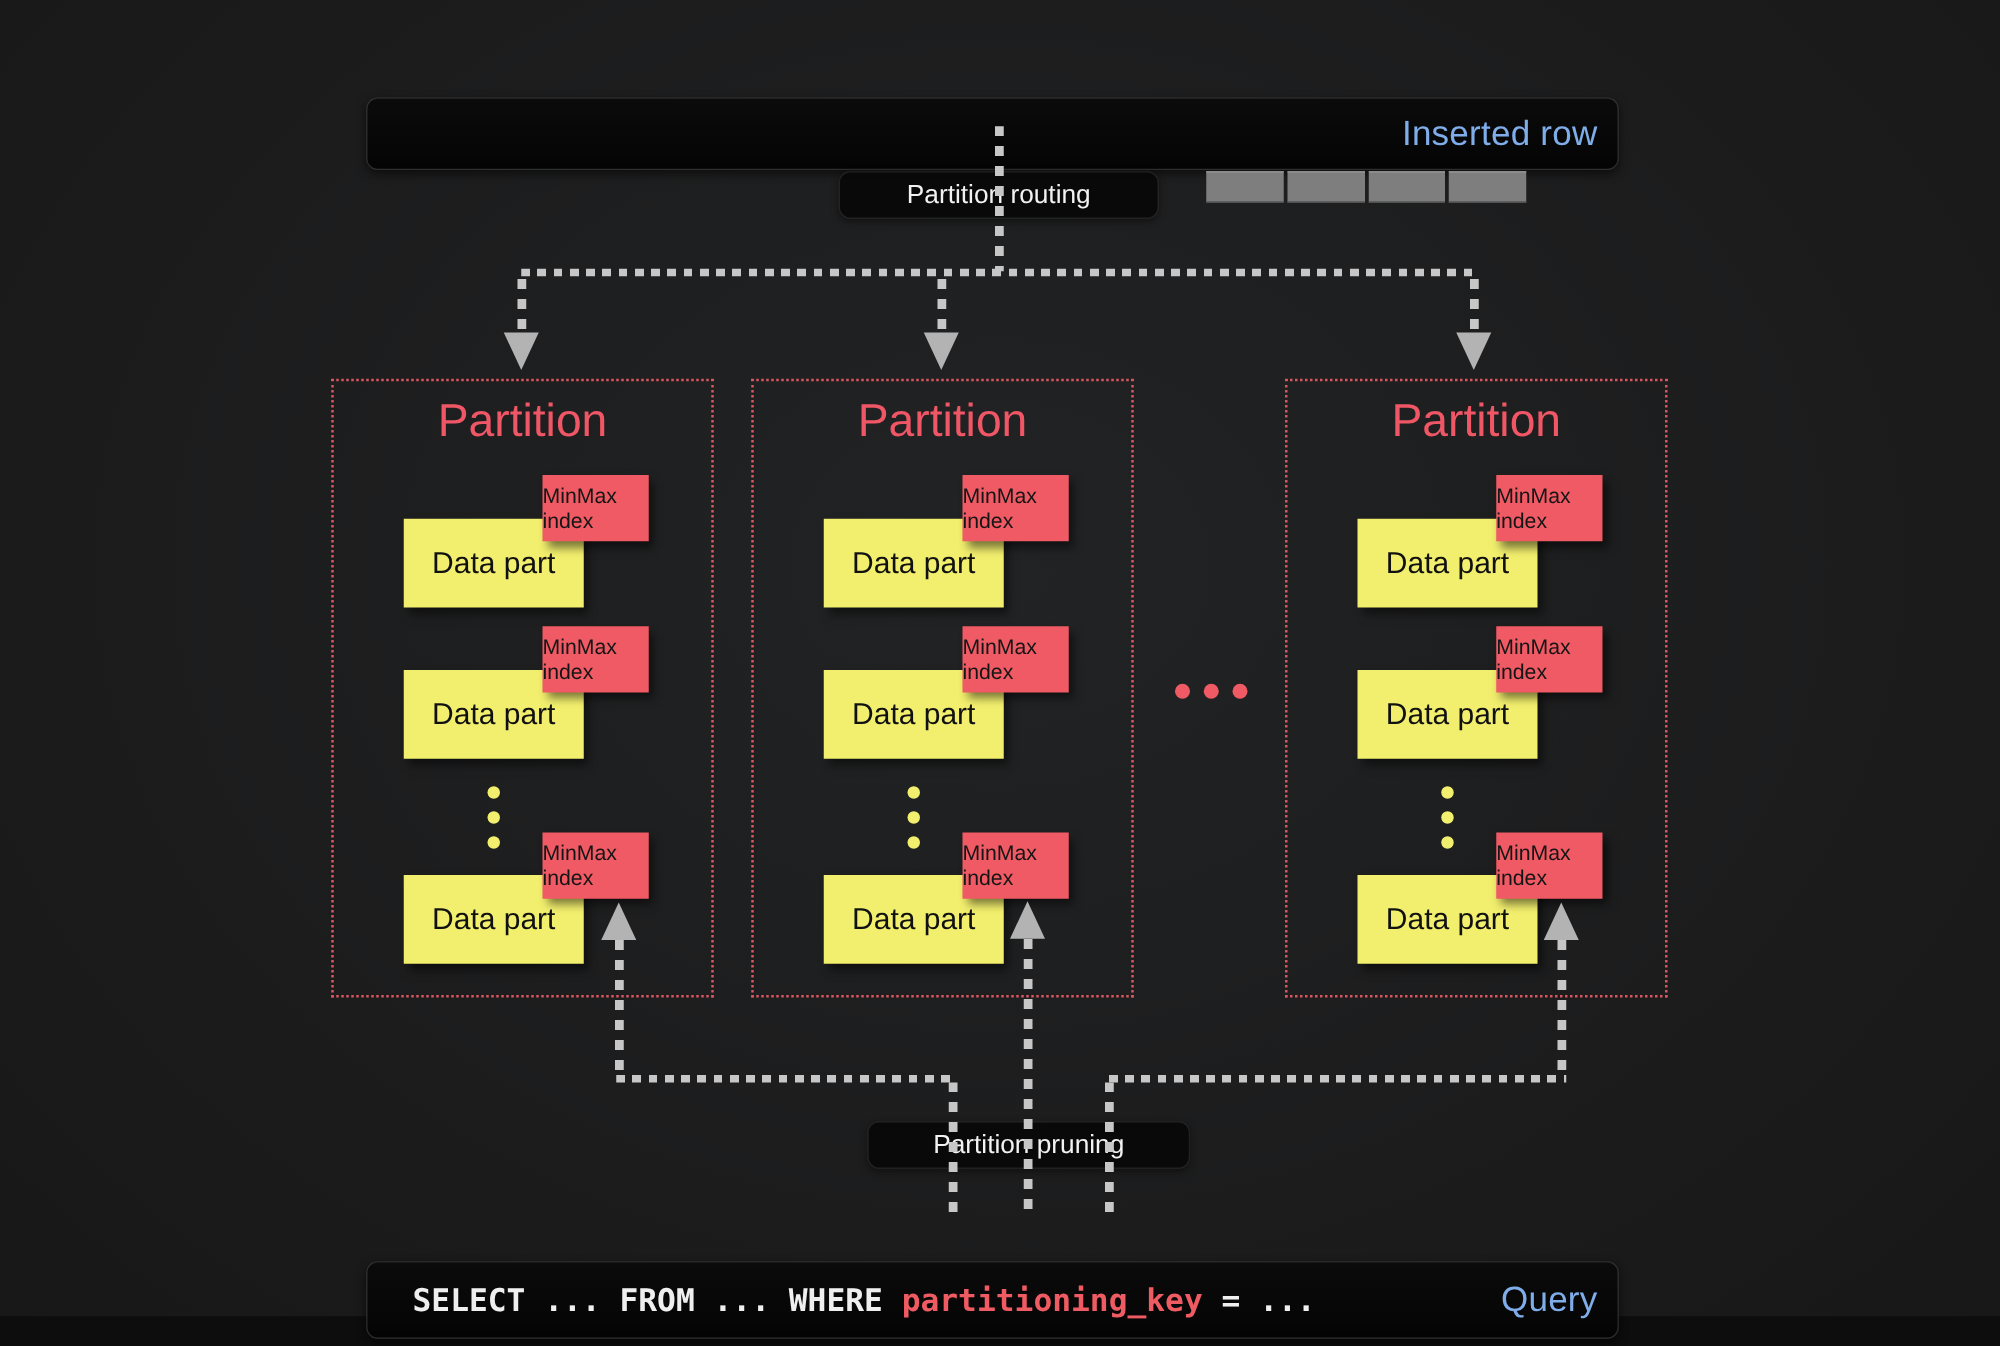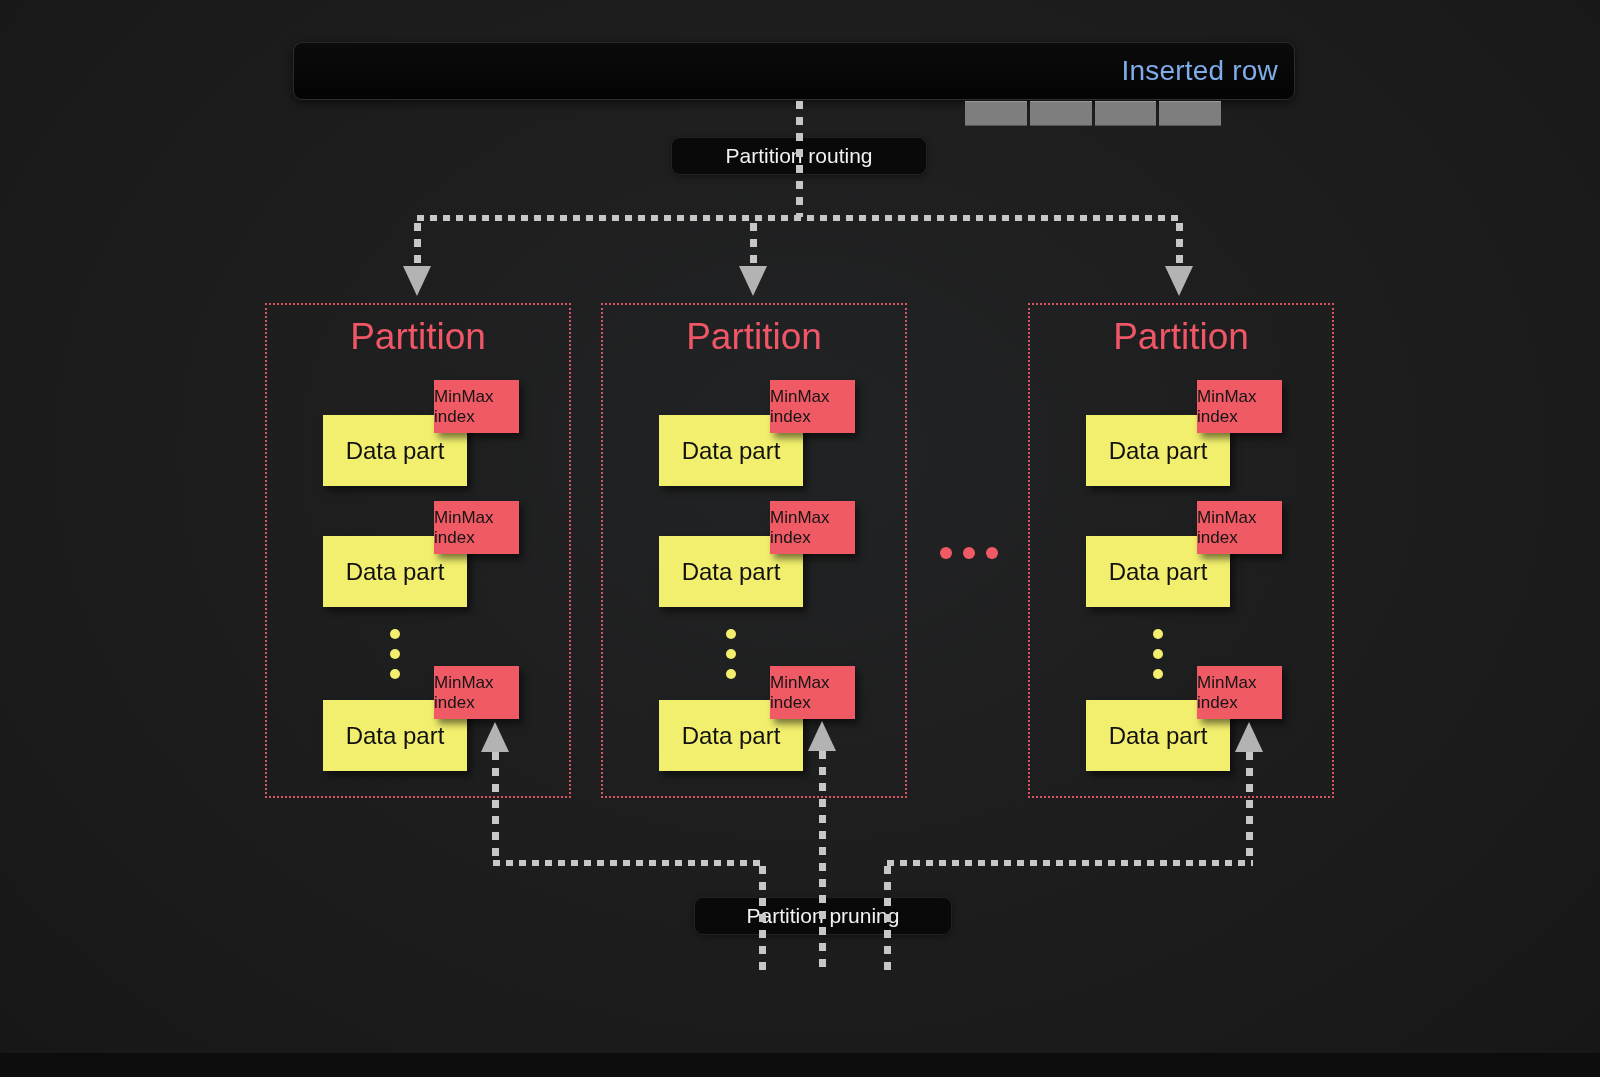--- a/index.html
+++ b/index.html
@@ -10,21 +10,21 @@
     background:radial-gradient(ellipse at 50% 42%, #222324 0%, #1b1b1c 70%, #171718 100%);
     overflow:hidden;
   }
   .bottom-strip { position:absolute; left:0; top:1053px; width:1600px; height:24px; background:#0d0d0d; }
 
   
   .panel {
     position:absolute; background:linear-gradient(180deg,#0b0b0b,#040404);
     border:1px solid rgba(255,255,255,0.15); border-radius:9px;
     box-shadow:0 3px 8px rgba(0,0,0,0.55);
-    display:flex; align-items:center; z-index:4;
+    display:flex; align-items:center; z-index:4;margin-top:36px;
   }
   .panel-top { left:293px; top:42px; width:1002px; height:58px; }
   .panel-query { left:293px; top:973px; width:1002px; height:62px; }
   .blue-label { color:#7fade9; font-size:28px; letter-spacing:0.2px; }
   .panel-top .blue-label { position:absolute; right:16px; top:50%; transform:translateY(-50%); }
   .panel-query .blue-label { position:absolute; right:16px; top:50%; transform:translateY(-50%); }
 
   
   .seg-bar { position:absolute; left:671px; top:58px; width:256px; height:25px; display:flex; gap:3px; }
   .seg-bar .cell { flex:1; background:#7e7e7e; border-top:1px solid #9a9a9a; border-bottom:1px solid #565656; }
@@ -164,15 +164,19 @@
   <div class="hline" style="left:493px; top:860px; width:272px;"></div>
   <div class="hline" style="left:887px; top:860px; width:366px;"></div>
 
   <div class="vline" style="left:759px; top:866px; height:107px;"></div>
   <div class="vline" style="left:884px; top:866px; height:107px;"></div>
 
   <div class="pill pill-pruning">
     <span>Partition pruning</span>
   </div>
 
+  <div class="panel panel-query">
+    <div class="code"><span>SELECT ... FROM ... WHERE </span><span class="key">partitioning_key</span><span> = ...</span></div>
+    <span class="blue-label">Query</span>
+  </div>
 
   <div class="bottom-strip"></div>
 </div>
 
 </body></html>

